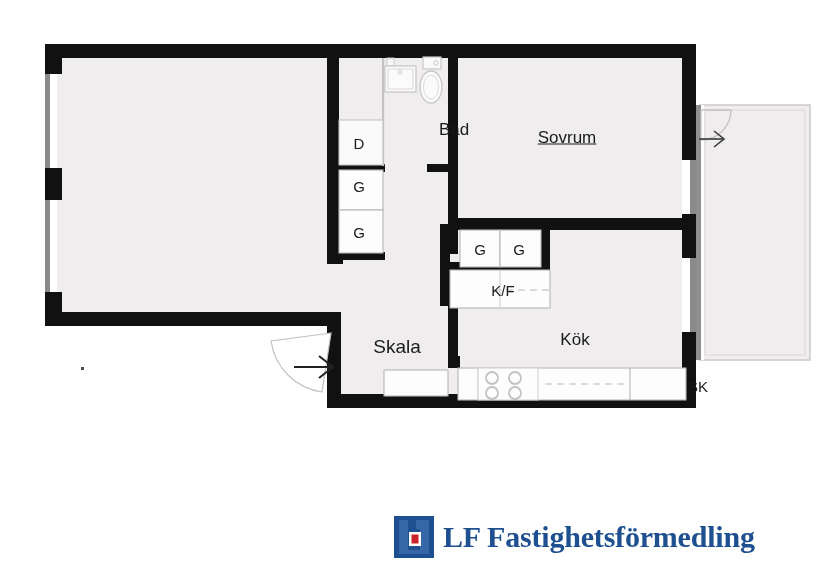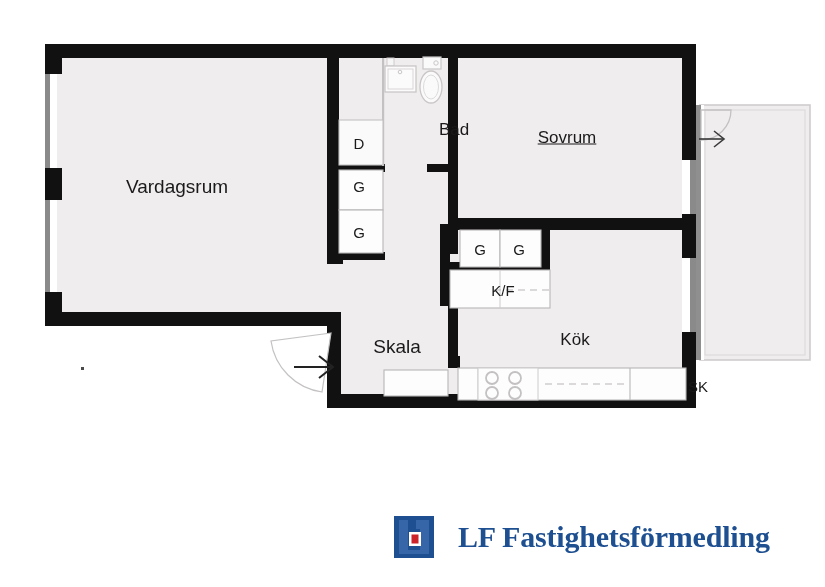--- a/index.html
+++ b/index.html
@@ -52,21 +52,21 @@
     color: #1c1c1c;
     letter-spacing: 0.1px;
     white-space: nowrap;
   }
   .brand {
     position: absolute;
     left: 394px;
     top: 516px;
     display: flex;
     align-items: center;
-    gap: 24px;
+    gap: 9px;
   }
   .brand-mark {
     width: 40px;
     height: 42px;
     flex: 0 0 auto;
     display: block;
   }
   .brand-text {
     font-family: "Liberation Serif", serif;
     font-weight: bold;
@@ -229,21 +229,20 @@
     <g>
       <path d="M331 333 L271 341 A60 60 0 0 0 322 392 Z" fill="#ffffff" stroke="#c4c1c2" stroke-width="1.2"></path>
       <line x1="294" y1="367" x2="332" y2="367" stroke="#222222" stroke-width="2"></line>
       <path d="M319 356 L333 367 L319 378" fill="none" stroke="#222222" stroke-width="2"></path>
     </g>
 
     <rect x="81" y="367" width="3" height="3" fill="#4a4a4a"></rect>
 
   </svg>
 
-  <div class="room-label lbl-xl" style="left:177px; top:186px;">Vardagsrum</div>
   <div class="room-label lbl-lg" style="left:414px; top:129px;margin-left:40px;">Bad</div>
   <div class="room-label lbl-lg" style="left:567px; top:137px;text-decoration:underline;">Sovrum</div>
   <div class="room-label lbl-xl" style="left:397px; top:346px;">Skala</div>
   <div class="room-label lbl-lg" style="left:575px; top:339px;text-align:center;">Kök</div>
 
   <div class="room-label lbl-md" style="left:359px; top:143px;">D</div>
   <div class="room-label lbl-md" style="left:359px; top:186px;">G</div>
   <div class="room-label lbl-md" style="left:359px; top:232px;">G</div>
   <div class="room-label lbl-md" style="left:480px; top:249px;">G</div>
   <div class="room-label lbl-md" style="left:519px; top:249px;">G</div>

